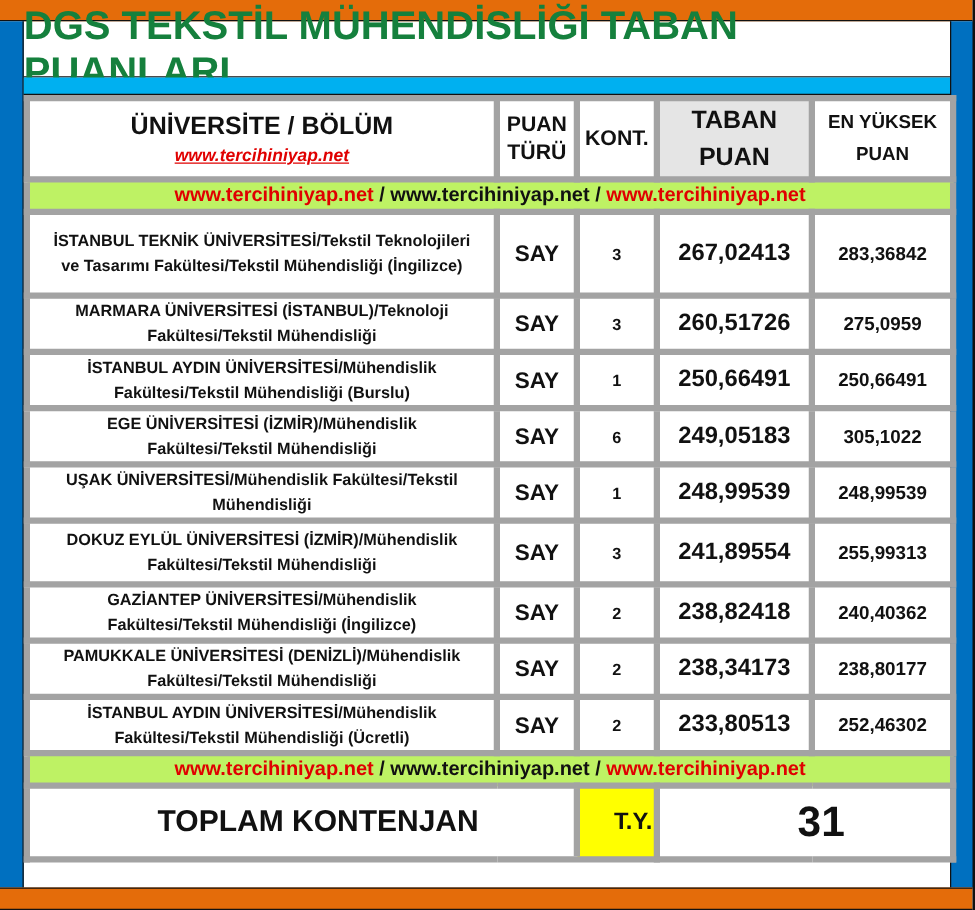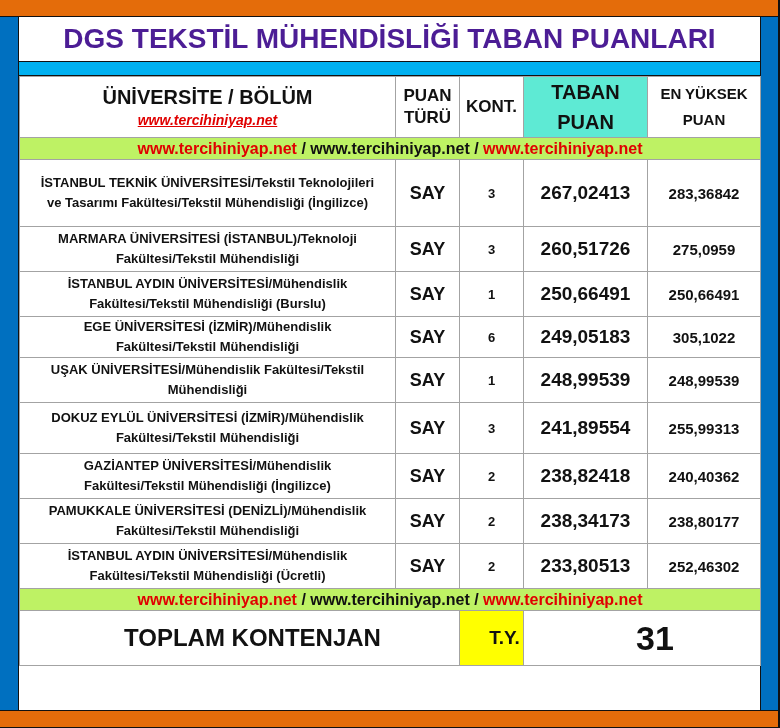--- a/index.html
+++ b/index.html
@@ -6,30 +6,30 @@
   body { width:780px; height:728px; position:relative; overflow:hidden; background:#ffffff;
          font-family:"Liberation Sans", "DejaVu Sans", sans-serif; }
   .band-top { position:absolute; left:0; top:0; width:778px; height:16px; background:#e46c0a; border-bottom:1px solid #111; }
   .band-bottom { position:absolute; left:0; top:710px; width:778px; height:16px; background:#e46c0a; border-top:1px solid #111; border-bottom:1px solid #111; }
   .band-left { position:absolute; left:0; top:17px; width:18px; height:693px; background:#0070c0; border-right:1px solid #111; }
   .band-right { position:absolute; left:760px; top:17px; width:18px; height:693px; background:#0070c0; border-left:1px solid #111; }
   .edge-right { position:absolute; left:778px; top:0; width:2px; height:728px; background:#111; }
 
   .sheet { position:absolute; left:19px; top:17px; width:741px; height:693px; }
   .title { position:absolute; left:0; top:0; width:741px; height:44px; display:flex; align-items:center; justify-content:center;
-           font-weight:bold; font-size:28px; color:#4c1d95; border-bottom:1px solid #111; }
+           font-weight:bold; font-size:32px; color:#15803d; border-bottom:1px solid #111; }
   .cyan { position:absolute; left:0; top:45px; width:741px; height:13px; background:#00b0f0; border-bottom:1px solid #111; }
 
   table { position:absolute; left:0; top:59px; border-collapse:collapse; width:741px; table-layout:fixed; }
-  td, th { border:1px solid #a3a3a3; padding:0; text-align:center; vertical-align:middle; color:#111; }
+  td, th { border:5px solid #a3a3a3; padding:0; text-align:center; vertical-align:middle; color:#111; }
   th { font-weight:bold; background:#fff; }
   .h-univ { font-size:20px; line-height:26px; }
   .h-univ .site { display:block; font-size:14px; font-style:italic; color:#e00000; text-decoration:underline; line-height:20px; }
   .h-small { font-size:17px; line-height:22px; }
-  .h-taban { background:#5eead4; font-size:20px; line-height:30px; }
+  .h-taban { background:#e5e5e5; font-size:20px; line-height:30px; }
   .h-yuksek { font-size:15px; line-height:26px;border-radius:29px; }
   .strip td { background:#bef264; font-weight:bold; font-size:16px; height:21px; line-height:20px; }
   .red { color:#e00000; }
   .blk { color:#111; }
   .uni { font-weight:bold; font-size:13px; line-height:20px; padding:0 12px; }
   .ptype { font-weight:bold; font-size:18px;text-align:center; }
   .kont { font-weight:bold; font-size:13px; }
   .taban { font-weight:bold; font-size:19px; }
   .yuksek { font-weight:bold; font-size:15px; }
   .total td { height:54px;padding-left:26px; }

